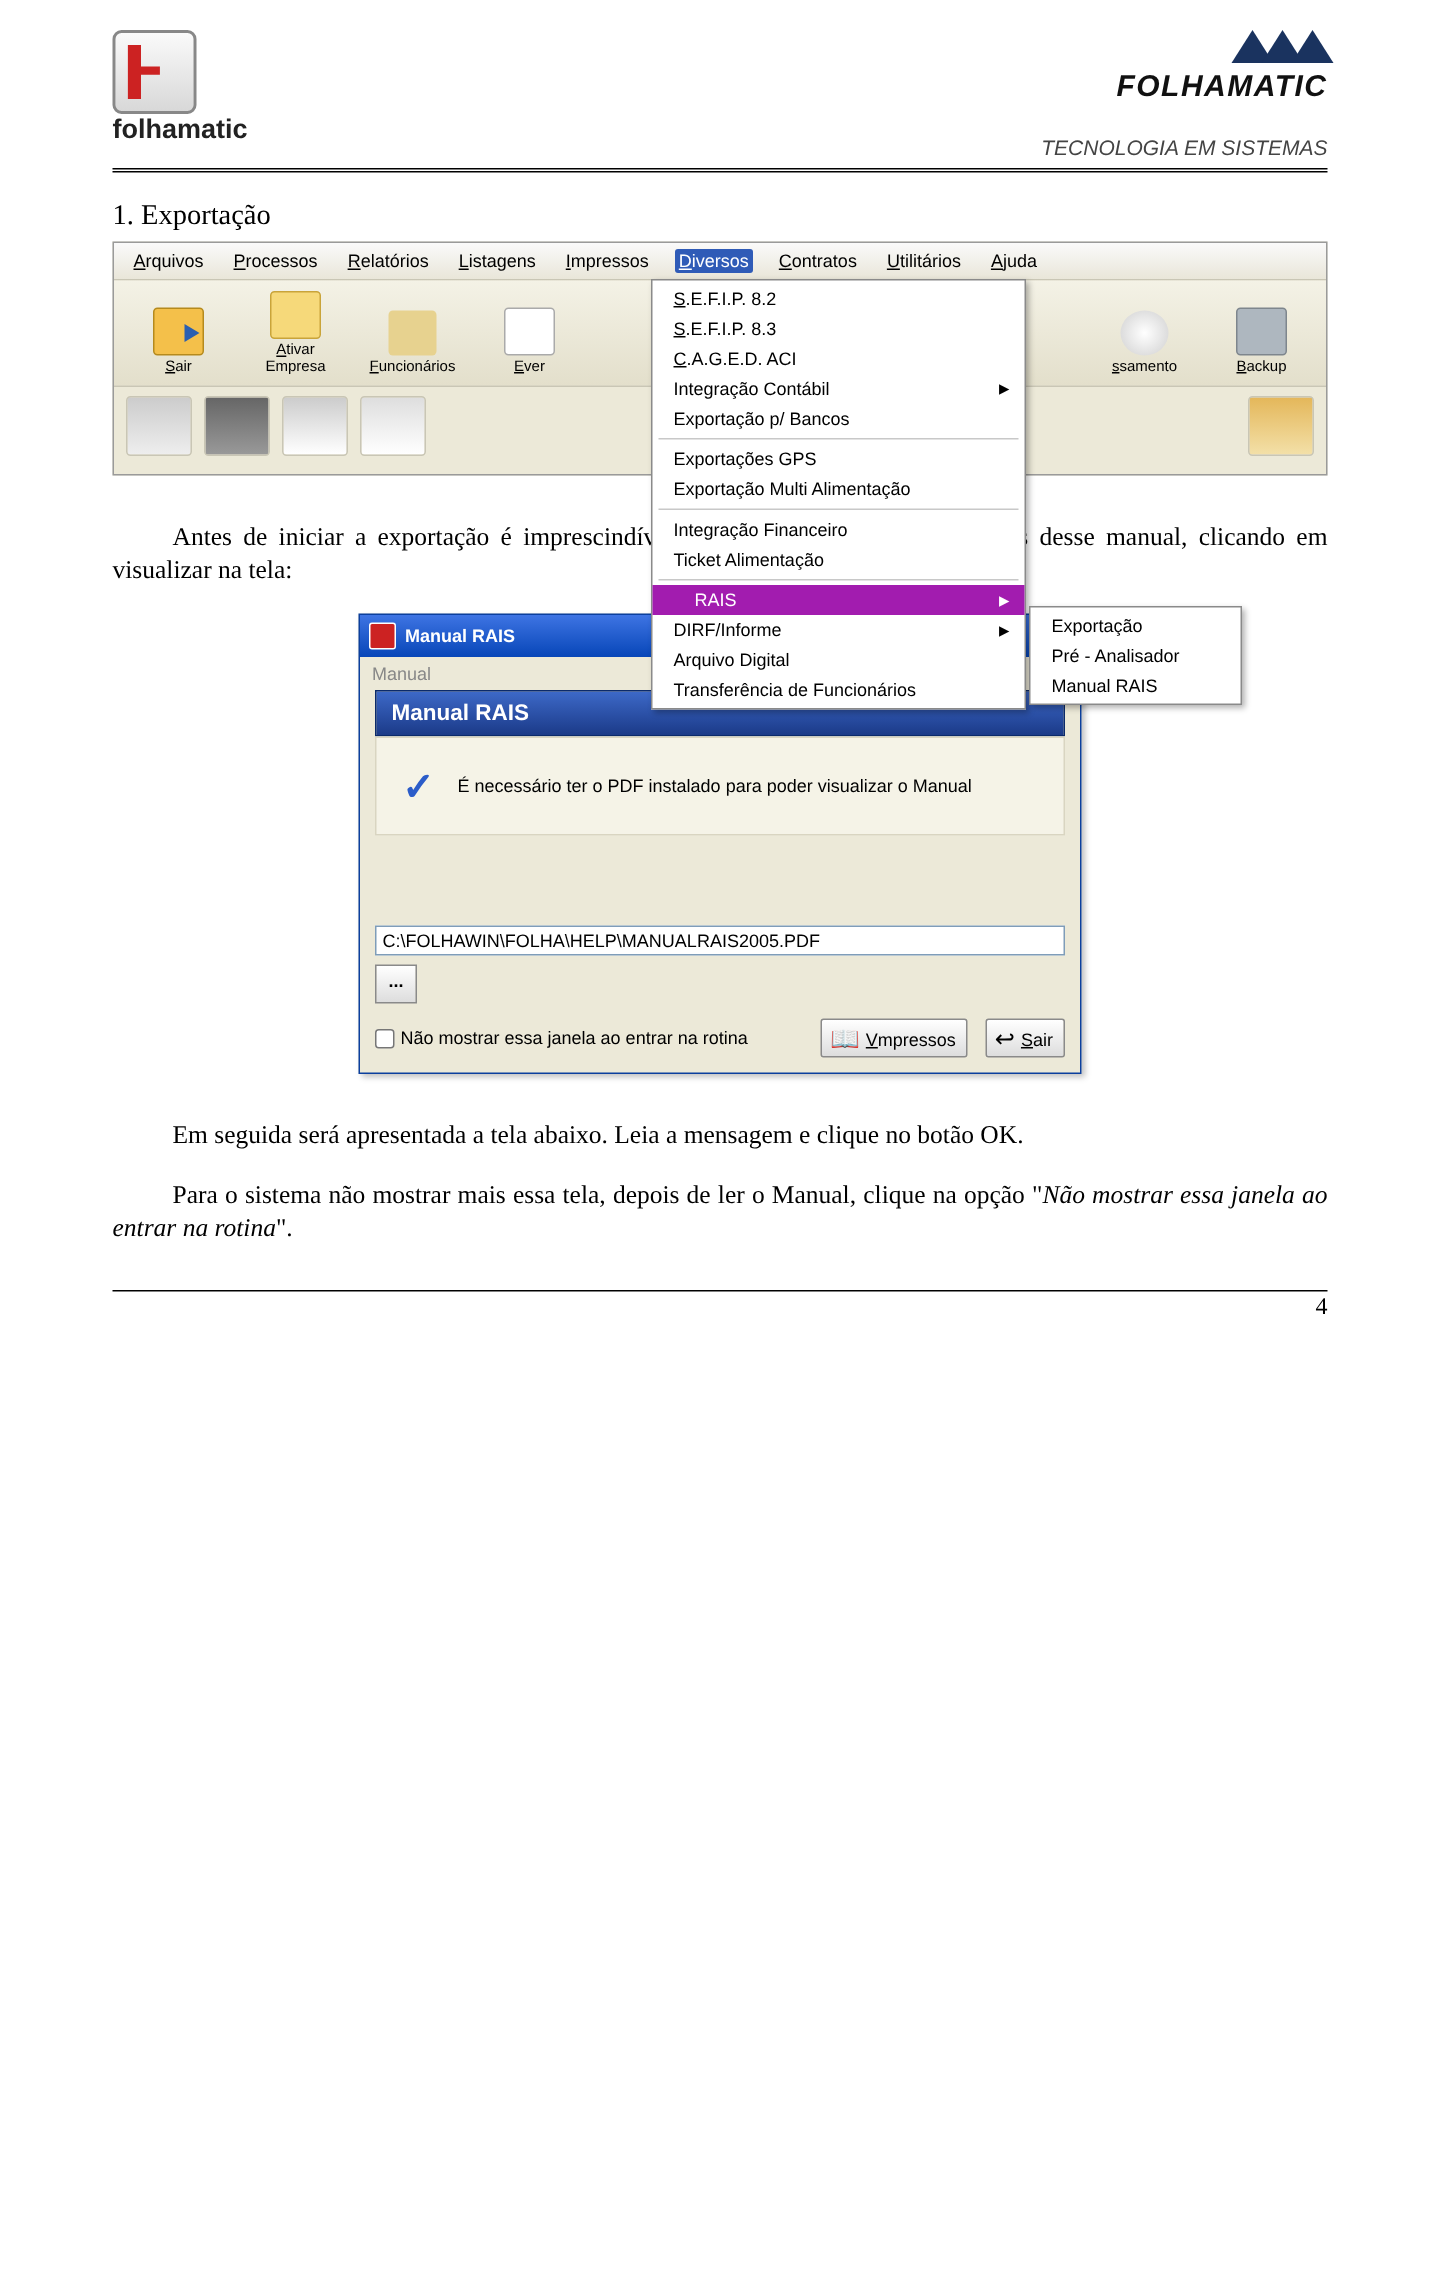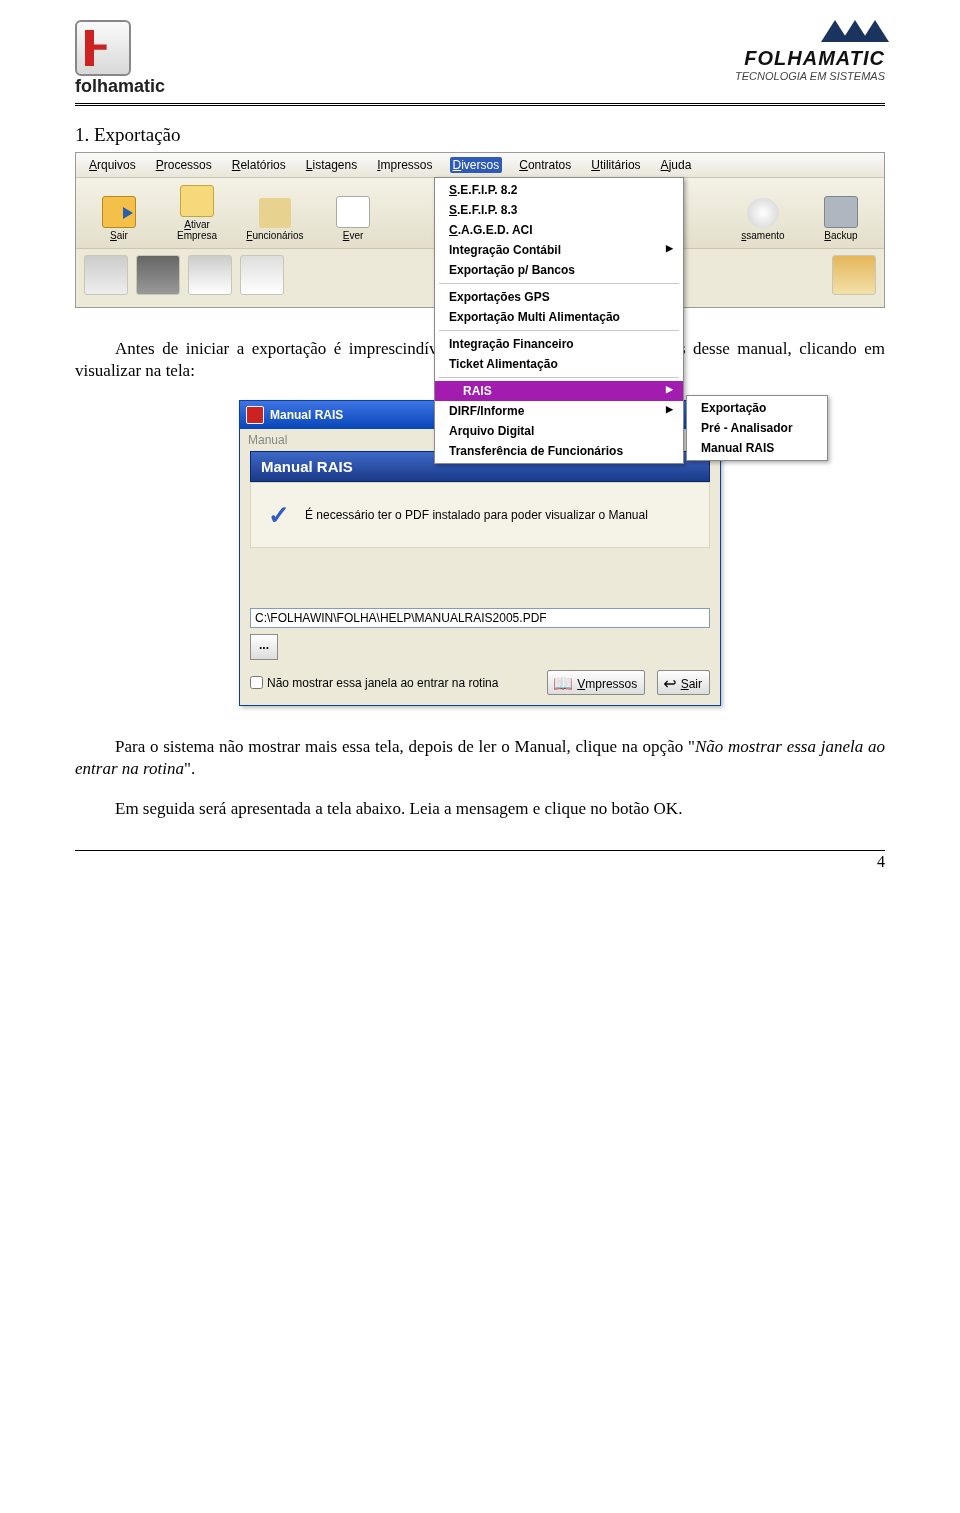--- a/index.html
+++ b/index.html
@@ -36,21 +36,21 @@
   }
   .left-logo .word { font-family: Arial, sans-serif; font-weight: bold; font-size: 18px; color:#222; }
   .right-logo { text-align: right; font-family: Arial, sans-serif; }
   .right-logo .tri { display:inline-block; }
   .right-logo .tri span {
     display:inline-block; width:0;height:0;
     border-left:14px solid transparent;border-right:14px solid transparent;border-bottom:22px solid #1a335f;
     margin: 0 -4px;
   }
   .right-logo .big { font-weight:bold; font-size:20px; color:#111; font-style: italic; letter-spacing:1px;}
-  .right-logo .sub { font-size:11px; color:#444; font-style: italic;}
+  .right-logo .sub { font-size:14px; color:#444; font-style: italic; margin-top: 20px;}
   .hr-double { border-top: 3px double #000; margin: 4px 0 18px 0; }
 
   .title-box {
     border: 1px solid #000;
     padding: 4px 0 6px 0;
     text-align: center;
     font-size: 21px;
     font-weight: bold;
     margin-bottom: 20px;
   }
@@ -98,21 +98,21 @@
   .smbtn.printer{ background: linear-gradient(#ccc,#fff);}
   .smbtn.sheets{ background: linear-gradient(#dedede,#fff);}
   .smbtn.gold{ background: linear-gradient(#e4b75a,#f3e0a8);}
 
   .app1 { position:relative; }
   .dropdown {
     position:absolute; left:358px; top:24px; width:248px;
     background:#fff; border:1px solid #8a8a8a; box-shadow:2px 2px 4px rgba(0,0,0,.3);
     padding:2px 0;
   }
-  .dditem { padding:3px 10px 3px 14px; display:flex; justify-content:space-between; align-items:flex-start;font-weight:bold;}
+  .dditem { padding:3px 10px 3px 14px; display:flex; justify-content:space-between; align-items:center;}
   .dditem.hl { background:#a21caf; color:#fff;padding-left:28px; }
   .ddsep { border-top:1px solid #c8c8c8; margin:3px 4px;}
   .ddarrow::after { content:"▶"; font-size:9px; margin-left:10px;}
   .submenu {
     position:absolute; left:610px; top:242px; width:140px;
     background:#ffffff; border:1px solid #8a8a8a; box-shadow:2px 2px 4px rgba(0,0,0,.3);
     padding:2px 0;
   }
   .submenu .dditem{ padding:3px 10px 3px 14px;}
 
@@ -298,20 +298,20 @@
           <span><u>V</u><span>mpressos</span></span>
         </div>
         <div class="dlg-btn">
           <span class="bico">↩</span>
           <span><u>S</u><span>air</span></span>
         </div>
       </div>
     </div>
   </div>
 
+  <p class="body-text indent">Em seguida será apresentada a tela abaixo. Leia a mensagem e clique no botão OK.</p>
   <p class="body-text indent">
     <span>Para o sistema não mostrar mais essa tela, depois de ler o Manual, clique na opção "</span><em>Não mostrar essa janela ao entrar na rotina</em><span>".</span>
   </p>
-  <p class="body-text indent">Em seguida será apresentada a tela abaixo. Leia a mensagem e clique no botão OK.</p>
 
   <div class="footer-rule"></div>
   <div class="page-num">4</div>
 </div>
 
 </body></html>

